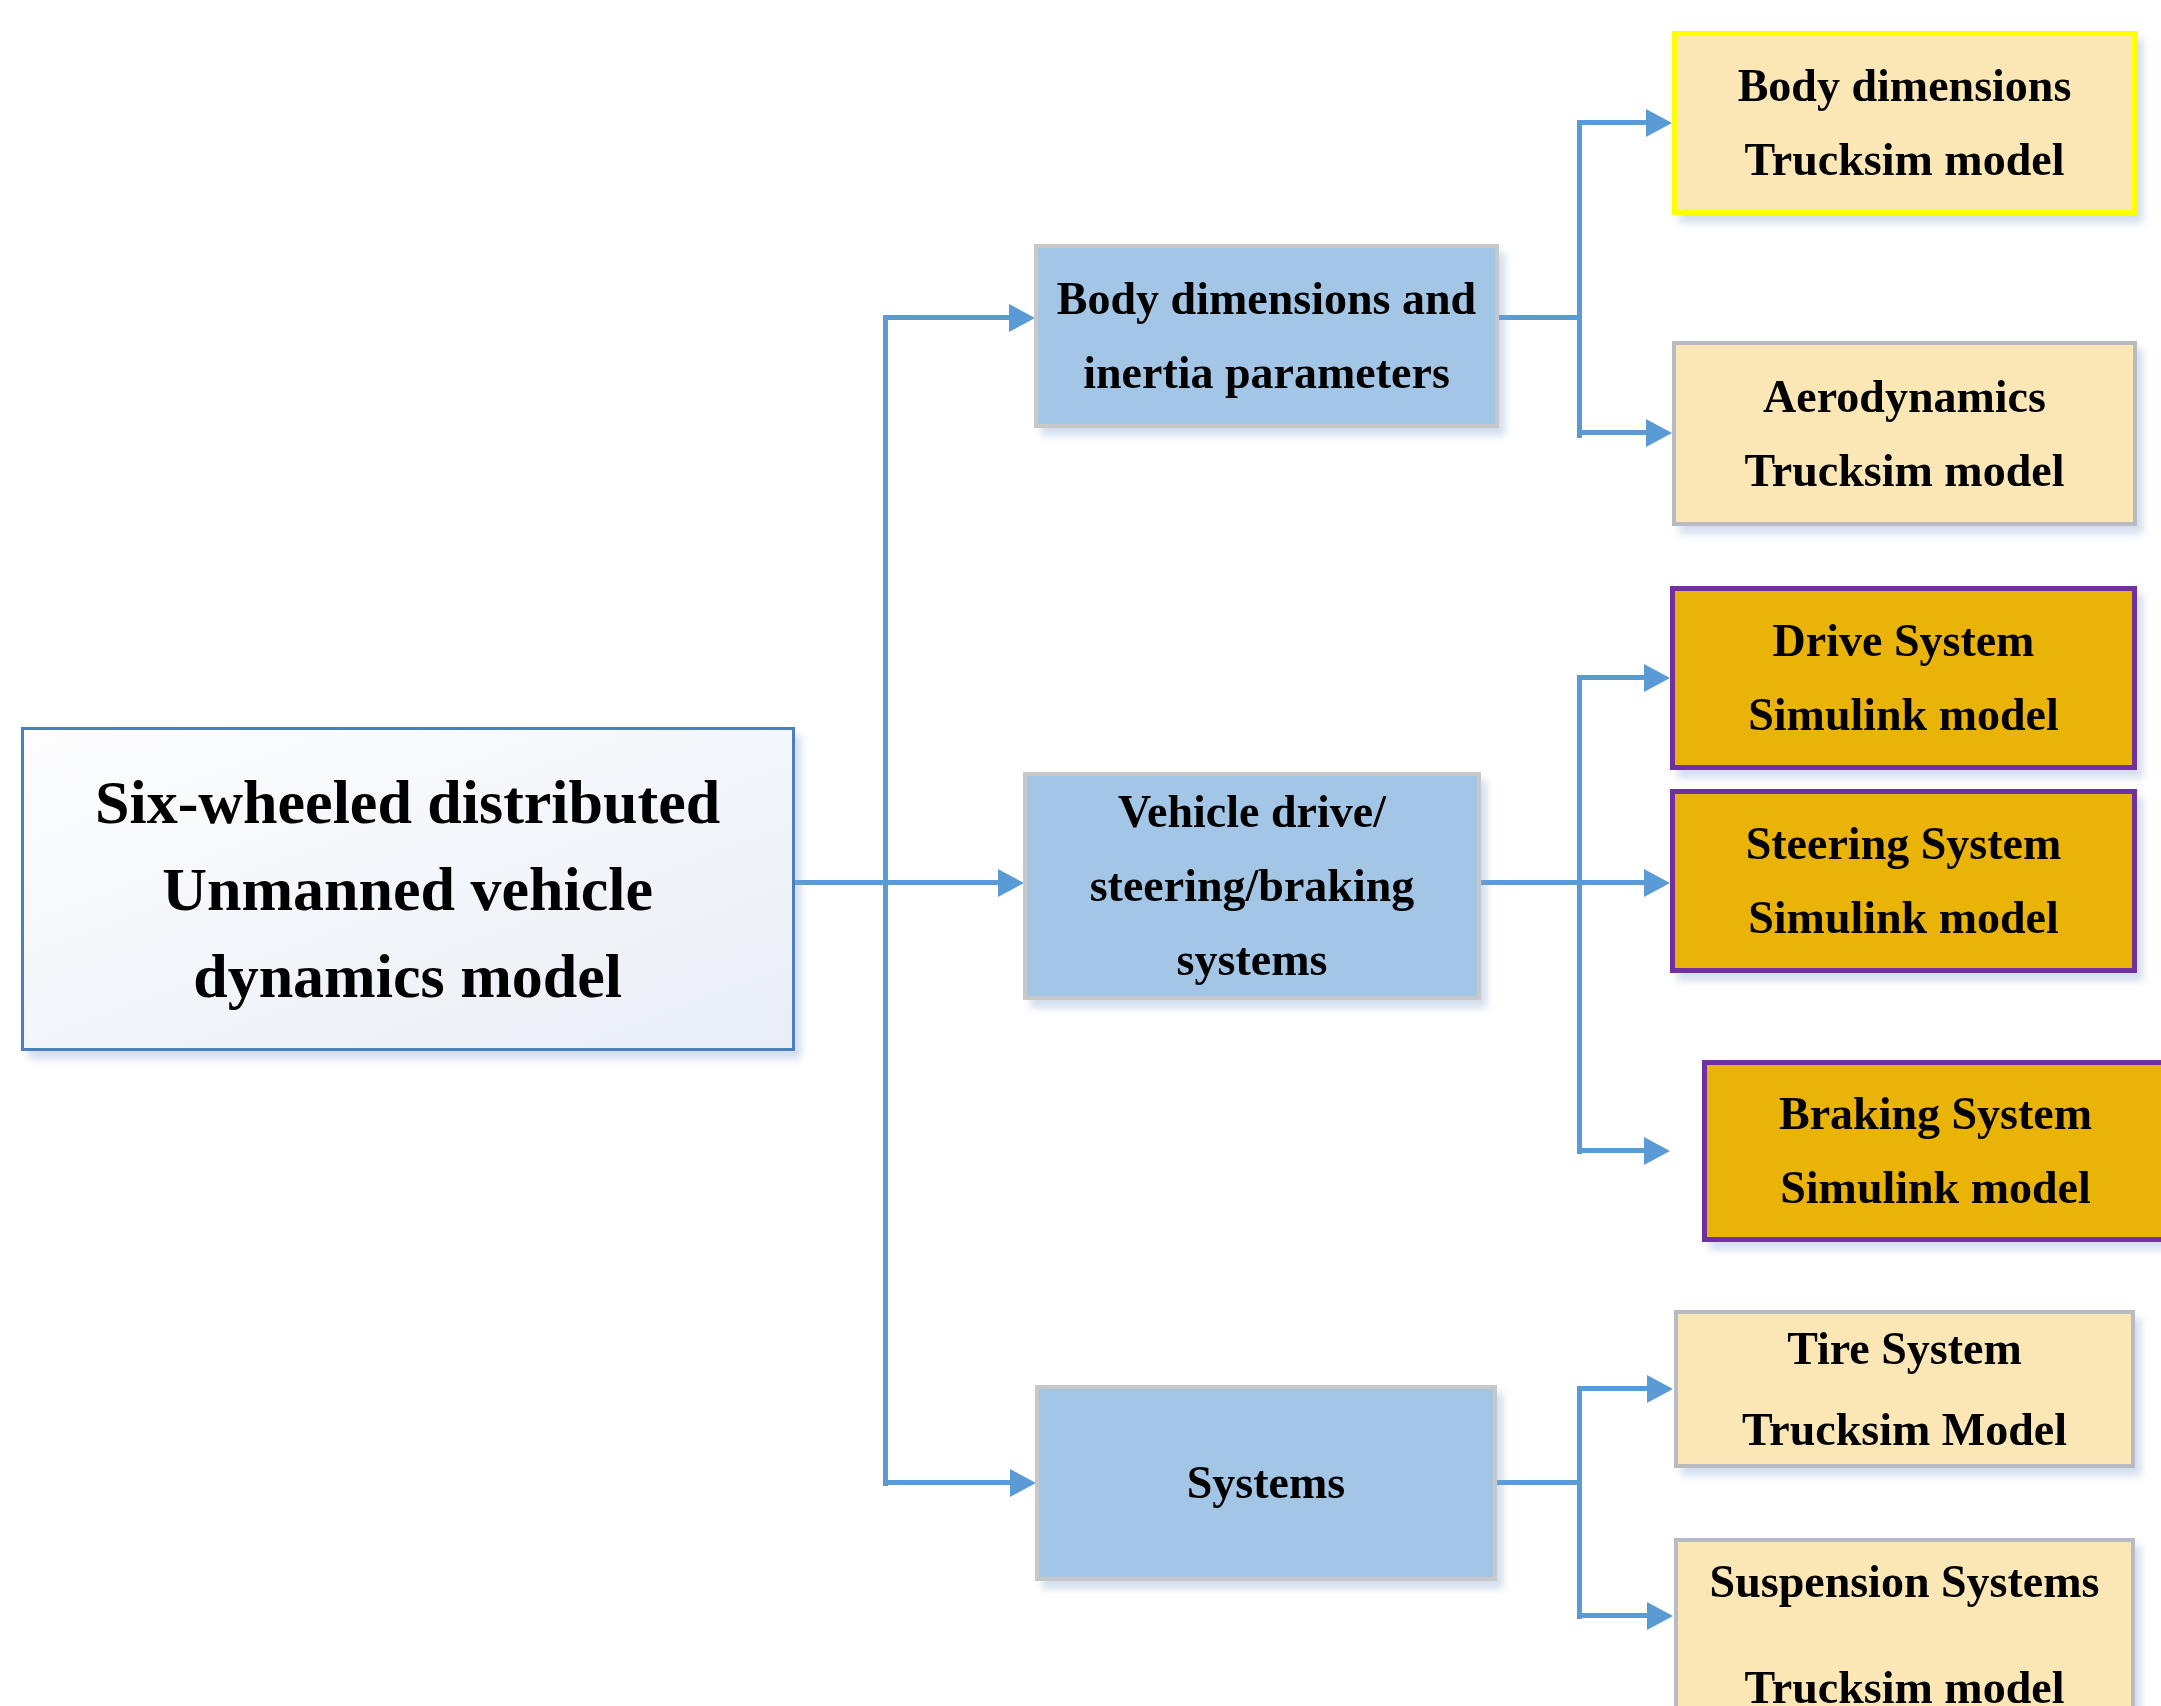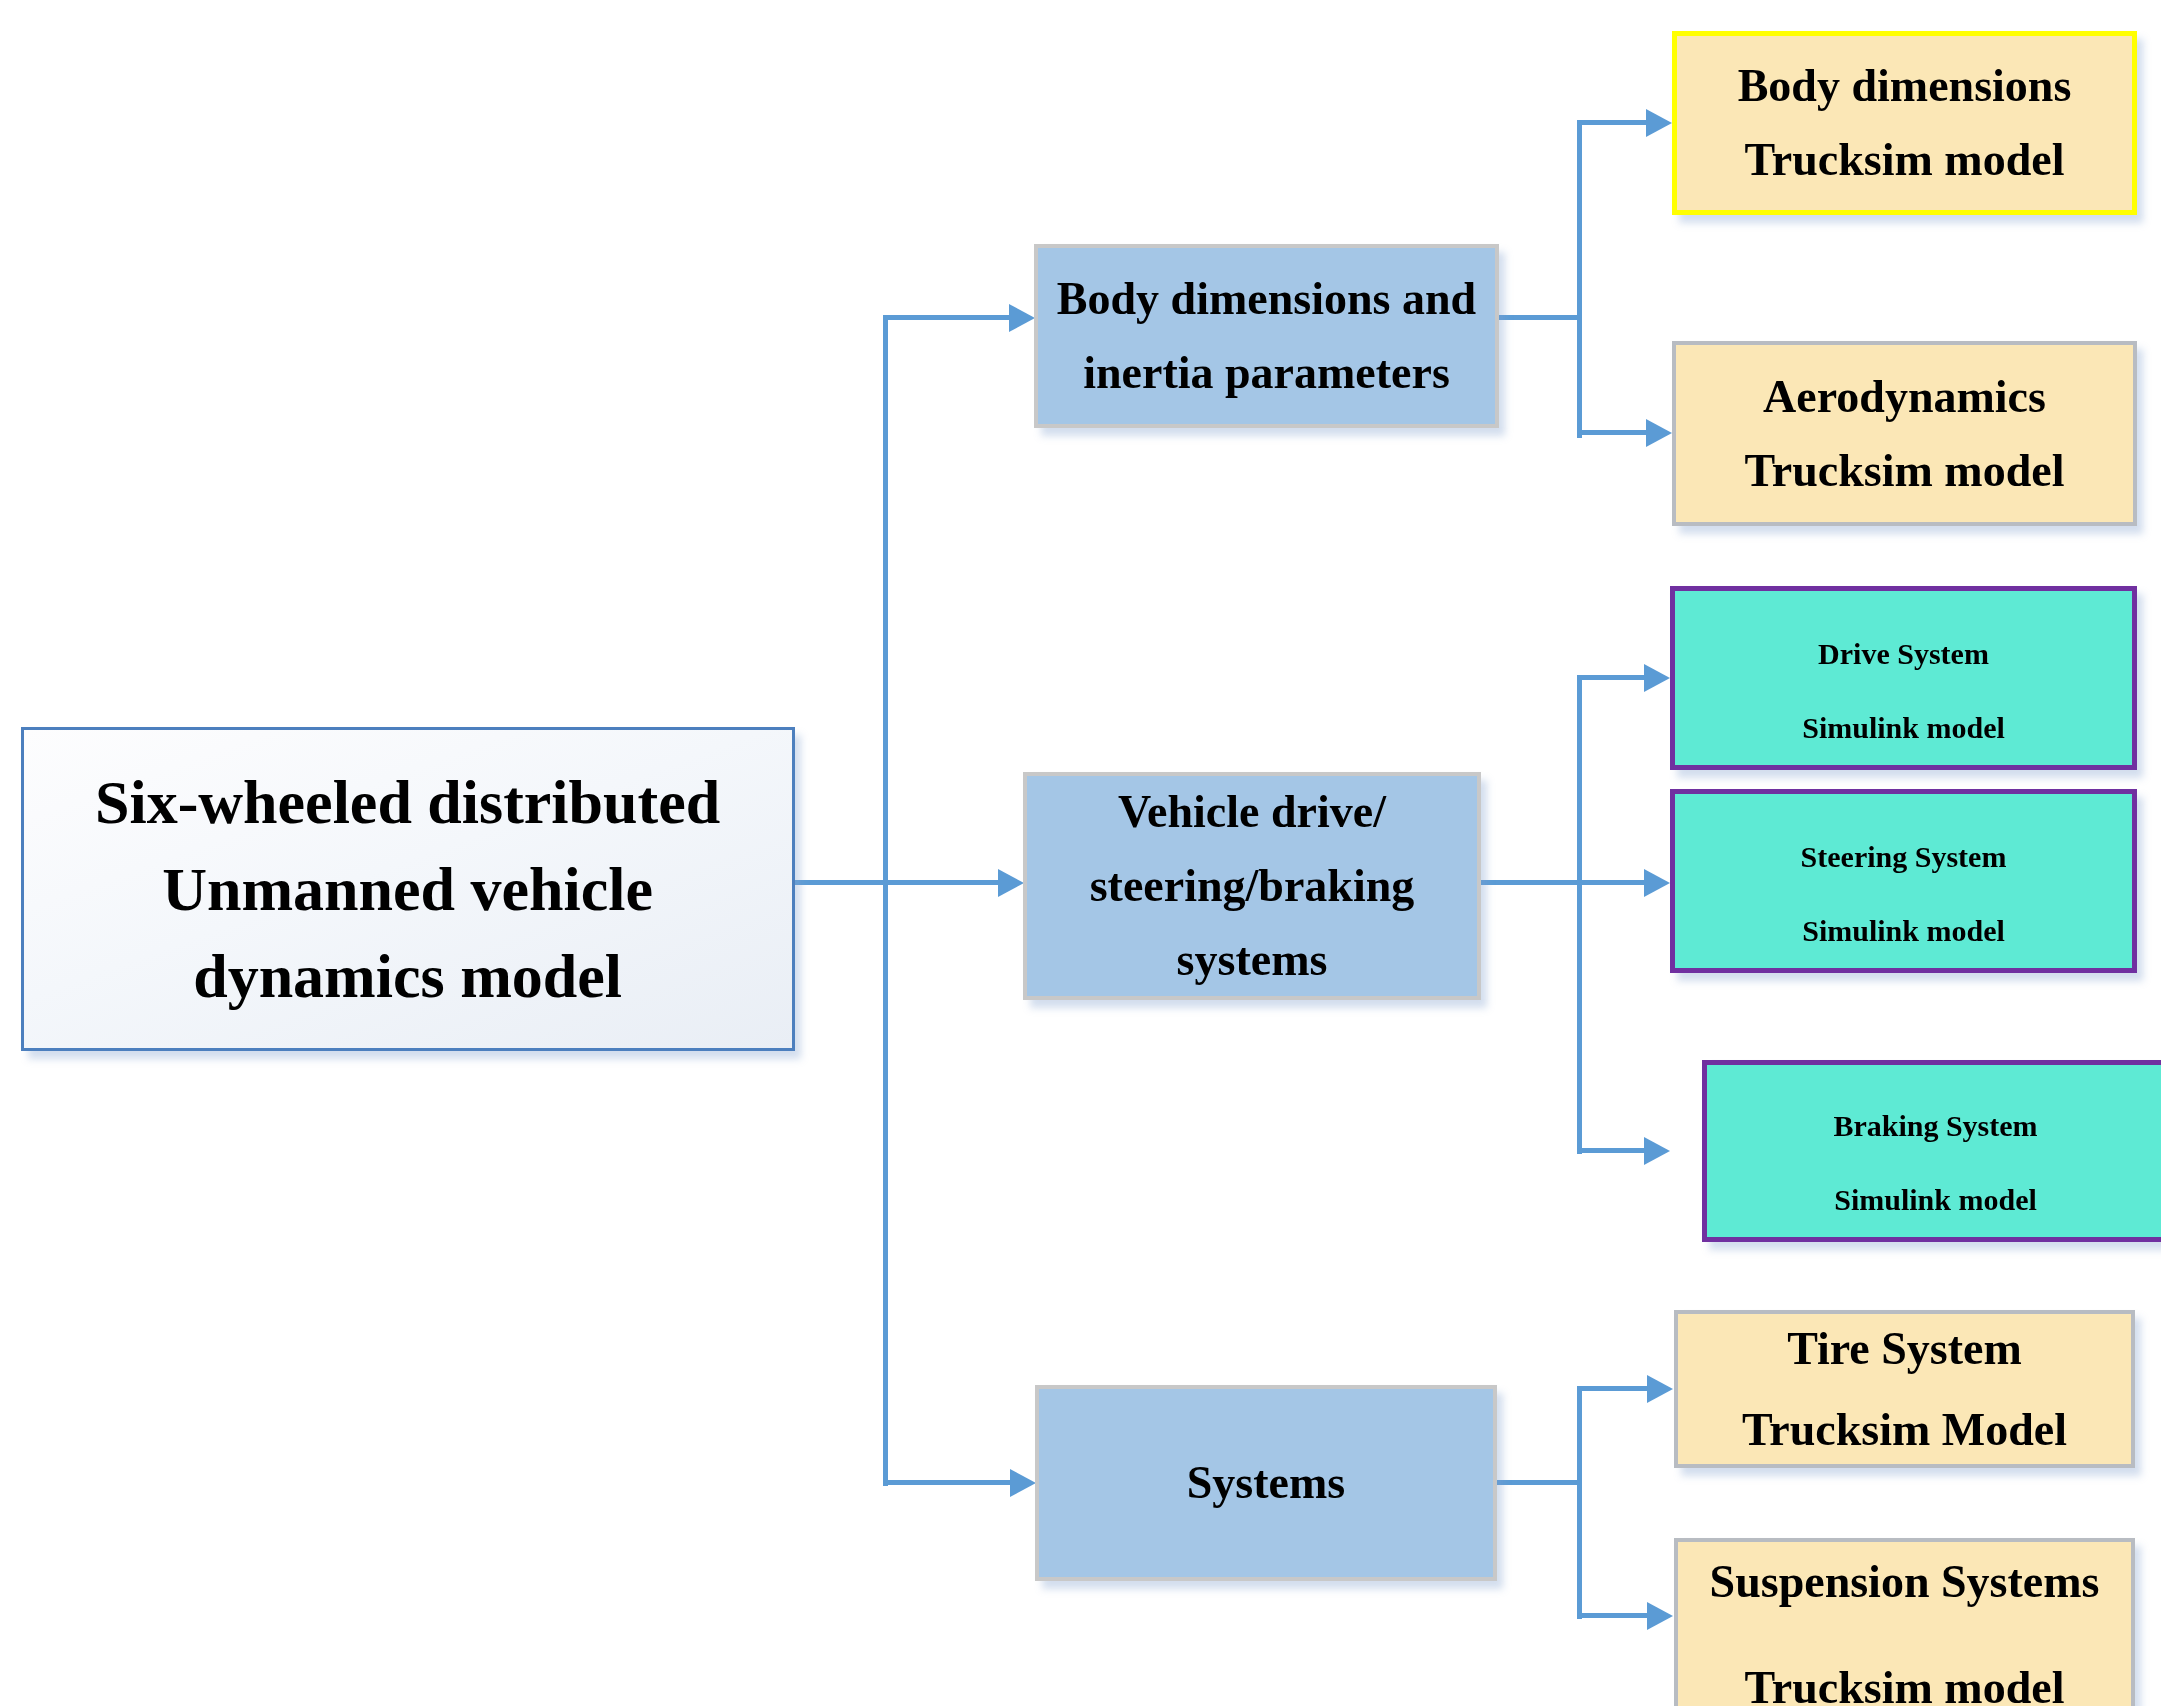--- a/index.html
+++ b/index.html
@@ -28,22 +28,22 @@
     background:linear-gradient(160deg,#fdfdfe 0%,#f4f7fb 45%,#e9eef5 100%);
     font-size:62px;line-height:87px;
   }
   .l2{
     border:4.4px solid #C8C8C8;
     background:#A4C6E6;
     font-size:46px;line-height:74px;
   }
   .sim{
     border:5.1px solid #7030A0;
-    background:#5eead4;
-    font-size:30px;line-height:74px;justify-content:flex-end;
+    background:#eab308;
+    font-size:46px;line-height:74px;
   }
   .tk{
     border:4.4px solid #B8BCC2;
     background:#FBE7B6;
     font-size:46px;line-height:74px;
   }
   .tk-hl{border:5.9px solid #FFFF00;}
   .h,.v{position:absolute;background:#5B9BD5;}
   .h{height:5.1px;}
   .v{width:5.1px;}

